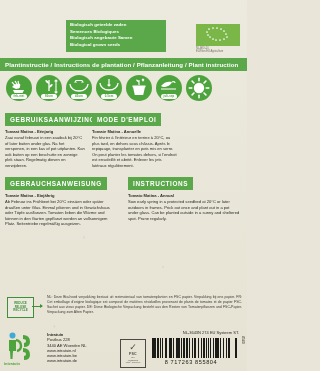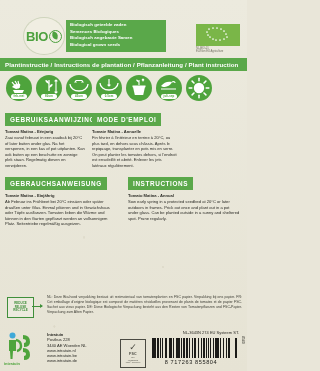--- a/index.html
+++ b/index.html
@@ -168,26 +168,20 @@
 </style>
 </head>
 <body>
 
 <div class="paper"></div>
 
 <div class="wrap">
 
   <div class="topband">
 
-    <div class="bio-circle">
-      <span class="bio-text">
-        <span>BIO</span>
-        <span class="bio-leafcircle"></span>
-      </span>
-    </div>
 
     <div class="greenbox">
       <div>Biologisch geteelde zaden</div>
       <div>Semences Biologiques</div>
       <div>Biologisch angebaute Samen</div>
       <div>Biological grown seeds</div>
     </div>
 
     <div class="eu-org">
       <div class="eu-flag">

